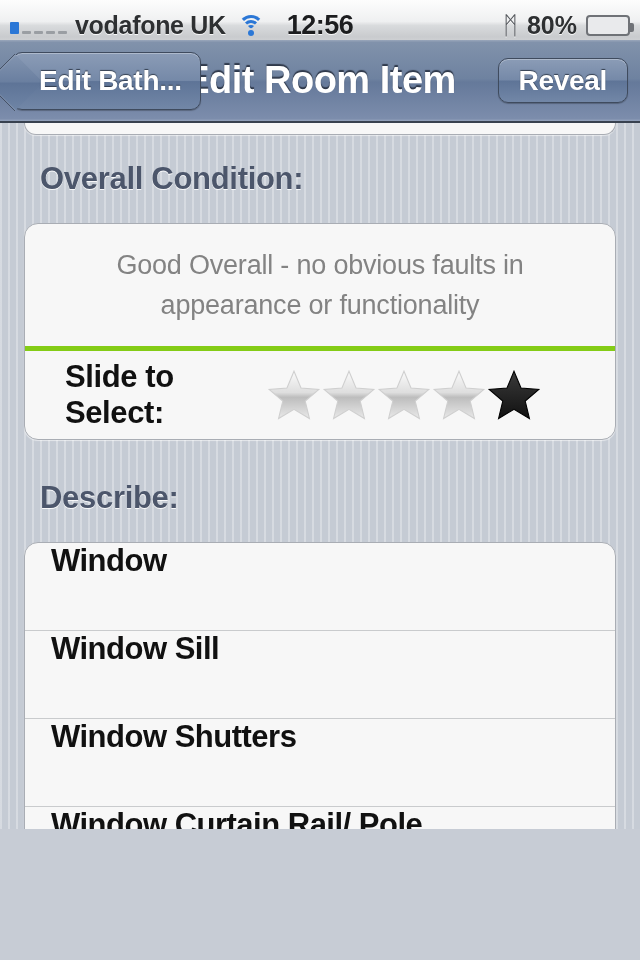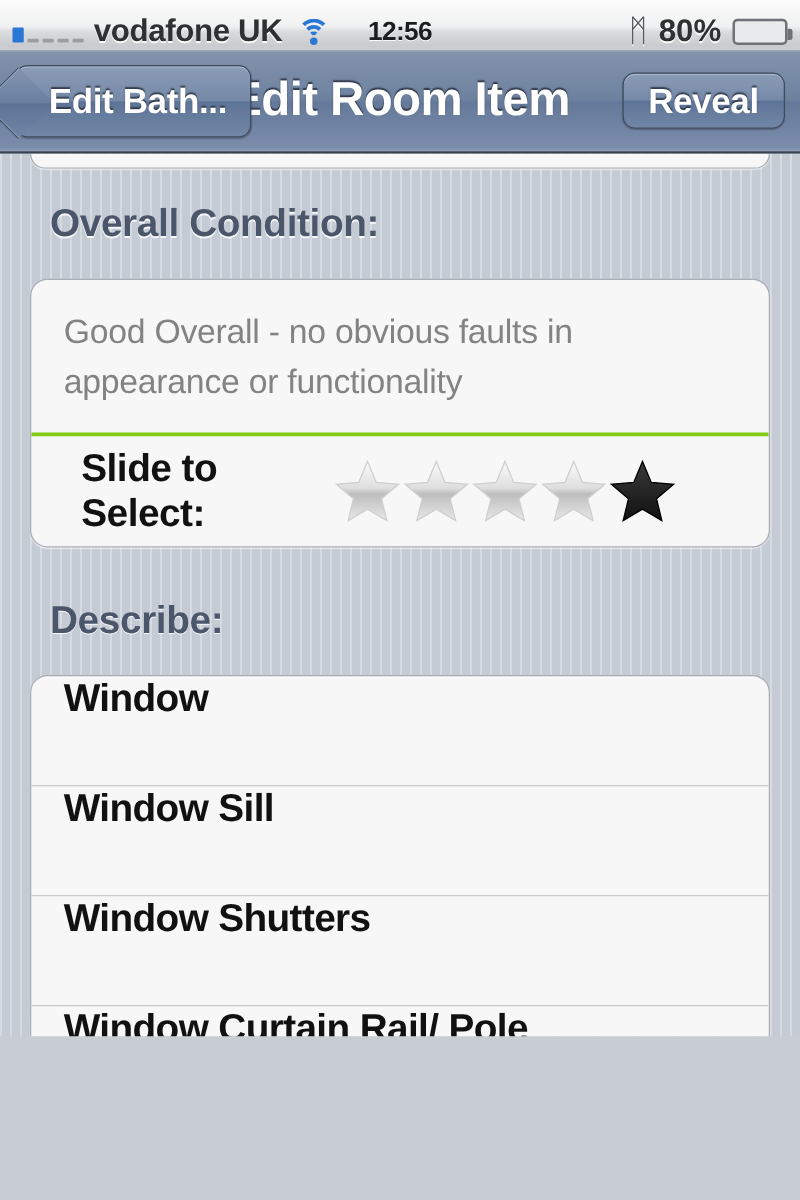--- a/index.html
+++ b/index.html
@@ -32,21 +32,21 @@
     position:absolute; left:50%; border:3.5px solid #2b77d6;
     border-bottom-color:transparent; border-left-color:transparent; border-right-color:transparent;
     border-radius:50%; transform:translateX(-50%);
   }
   .wifi .a1 { width:26px; height:26px; top:0; }
   .wifi .a2 { width:17px; height:17px; top:5px; }
   .wifi .a3 { width:8px;  height:8px;  top:10px; }
   .wifi .dot { position:absolute; width:6px; height:6px; border-radius:50%; background:#2b77d6; left:50%; transform:translateX(-50%); top:15px; border:none; }
   .sb-center {
     position:absolute; left:0; width:640px; text-align:center;
-    font-size:21px; font-weight:bold; color:#1c1d1f; letter-spacing:-0.5px;
+    font-size:27px; font-weight:bold; color:#1c1d1f; letter-spacing:-0.5px;
     text-shadow:0 1px 0 rgba(255,255,255,.85);
   }
   .sb-right {
     position:absolute; right:10px; display:flex; align-items:center; gap:9px;
   }
   .bt { font-size:25px; color:#56595e; line-height:1; text-shadow:0 1px 0 rgba(255,255,255,.8); }
   .batt-pct { font-size:25px; font-weight:bold; color:#2e3032; text-shadow:0 1px 0 rgba(255,255,255,.85); }
   .batt {
     width:44px; height:21px; border:2px solid #6f7277; border-radius:4px;
     position:relative; background:#e9eaec; padding:2px;
@@ -131,21 +131,21 @@
   .card-bottom-cut {
     margin:0 24px; height:22px; background:#f7f7f7;
     border-left:1px solid #a9adb4; border-right:1px solid #a9adb4;
     border-top:1px solid #a9adb4; border-radius:14px 14px 0 0;
   }
   .sec-header {
     font-size:31px; font-weight:bold; color:#4c566b;
     padding:0 0 0 40px; letter-spacing:-0.3px;
     text-shadow:0 1px 0 rgba(255,255,255,.85);
   }
-  .desc-cell { padding:22px 26px 20px 26px; border-bottom:3px solid #84cc16; }
+  .desc-cell { padding:22px 26px 20px 26px; border-bottom:5px solid #84cc16;text-align:center; }
   .desc-text { font-size:27px; color:#838383; line-height:1.48; letter-spacing:-0.2px; }
   .rate-cell { height:88px; display:flex; align-items:center; padding:0 40px; }
   .rate-label { font-size:31px; font-weight:bold; color:#111; letter-spacing:-0.4px; }
   .stars { margin-left:auto; display:flex; align-items:center; gap:1px; padding-right:34px; }
   .star { width:54px; height:54px; display:block; }
   .list-row {
     height:88px; display:flex; padding:0 26px;
     border-bottom:1px solid #c9cbcd;
   }
   .list-row:last-child { border-bottom:none; }

